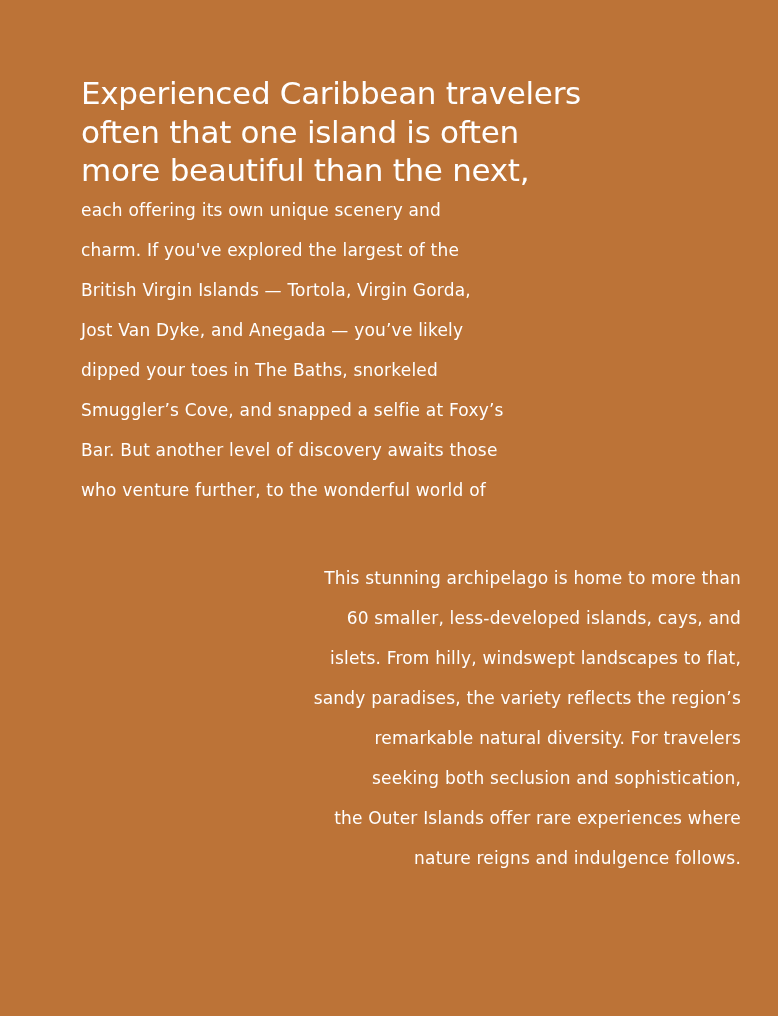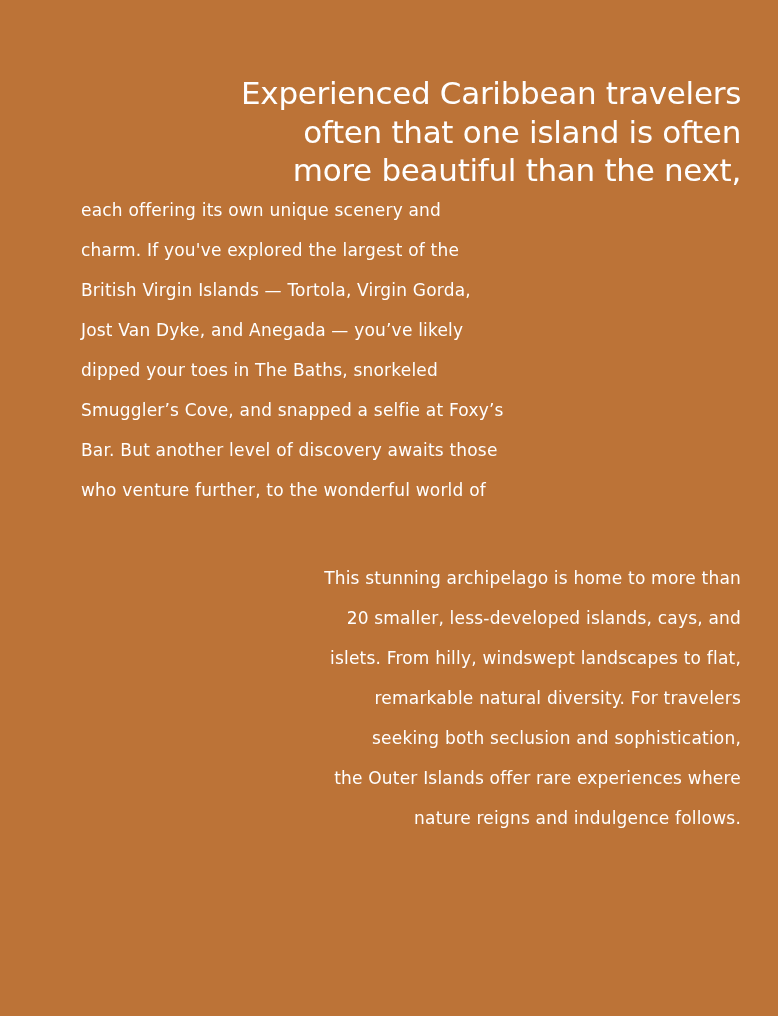--- a/index.html
+++ b/index.html
@@ -21,21 +21,20 @@
       color: #FFFFFF;
       font-family: "DejaVu Sans", sans-serif;
     }
     .lead {
       font-size: 31px;
       line-height: 38.5px;
       font-weight: 400;
       letter-spacing: -0.3px;
       margin: 0;
       white-space: nowrap;
-      text-align: right;
     }
     .para {
       font-size: 17px;
       line-height: 40px;
       margin: 0;
       letter-spacing: 0.2px;
       white-space: nowrap;
     }
     .para.first {
       margin-top: 0px;
@@ -62,20 +61,21 @@
     <span class="line">charm. If you've explored the largest of the</span>
     <span class="line">British Virgin Islands — Tortola, Virgin Gorda,</span>
     <span class="line">Jost Van Dyke, and Anegada — you’ve likely</span>
     <span class="line">dipped your toes in The Baths, snorkeled</span>
     <span class="line">Smuggler’s Cove, and snapped a selfie at Foxy’s</span>
     <span class="line">Bar. But another level of discovery awaits those</span>
     <span class="line">who venture further, to the wonderful world of</span>
   </p>
   <p class="para second">
     <span class="line">This stunning archipelago is home to more than</span>
-    <span class="line">20 smaller, less-developed islands, cays, and</span>
+    <span class="line">60 smaller, less-developed islands, cays, and</span>
     <span class="line">islets. From hilly, windswept landscapes to flat,</span>
+    <span class="line">sandy paradises, the variety reflects the region’s</span>
     <span class="line">remarkable natural diversity. For travelers</span>
     <span class="line">seeking both seclusion and sophistication,</span>
     <span class="line">the Outer Islands offer rare experiences where</span>
     <span class="line">nature reigns and indulgence follows.</span>
   </p>
 </div>
 
 </body></html>

